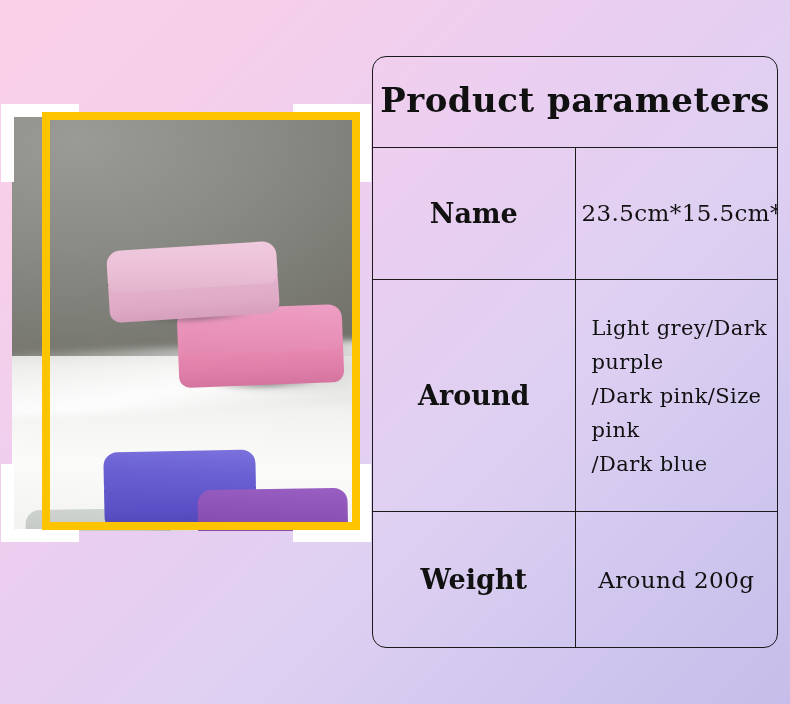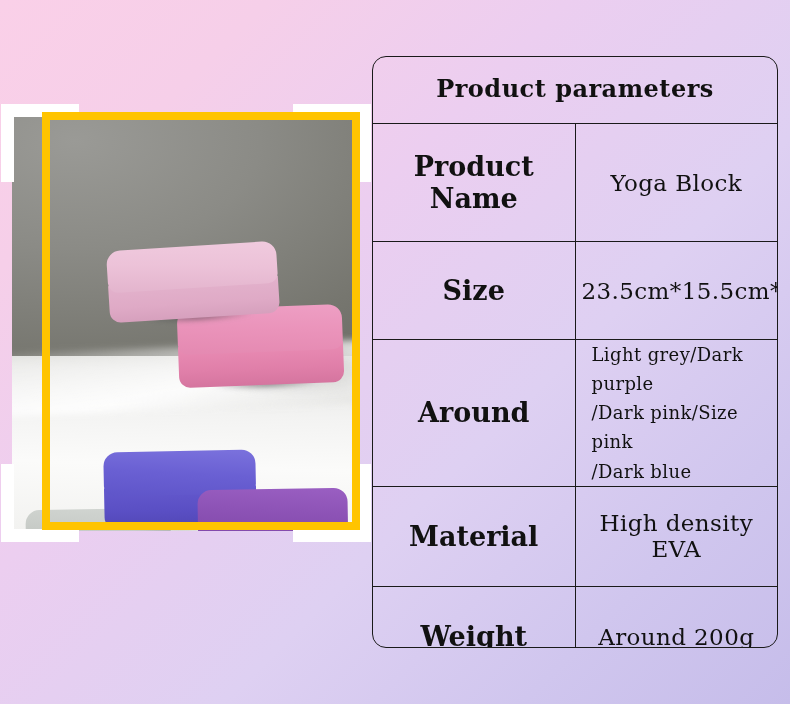--- a/index.html
+++ b/index.html
@@ -250,21 +250,21 @@
   
   #param-table tr:first-child td { border-top: none; }
   #param-table tr:last-child  td { border-bottom: none; }
   #param-table td:first-child { border-left: none; }
   #param-table td:last-child  { border-right: none; }
 
   .title-cell {
     text-align: center;
     font-family: "DejaVu Serif", "Liberation Serif", serif;
     font-weight: bold;
-    font-size: 24px;
+    font-size: 34px;
     letter-spacing: .5px;
     height: 62px;
     padding-bottom: 4px !important;
   }
   .label-cell {
     width: 133px;
     text-align: center;
     font-family: "DejaVu Serif", "Liberation Serif", serif;
     font-weight: bold;
     font-size: 27px;
@@ -273,21 +273,21 @@
   .value-cell {
     text-align: center;
     font-family: "DejaVu Serif", "Liberation Serif", serif;
     font-size: 23px;
     letter-spacing: .4px;
   }
   .value-cell.multiline {
     text-align: left;
     padding-left: 16px !important;
     line-height: 1.62;
-    font-size: 18px;
+    font-size: 21px;
   }
   .row-name   { height: 118px; }
   .row-size   { height: 98px;  }
   .row-color  { height: 114px; }
   .row-mat    { height: 100px; }
   .row-weight { height: 100px; }
 </style>
 </head>
 <body>
 
@@ -337,43 +337,35 @@
 
   <div id="yellow-frame"></div>
 
   <div id="param-table">
     <table>
       <tbody>
         <tr>
           <td class="title-cell" colspan="2">Product parameters</td>
         </tr>
 
-        <tr class="row-name">
-          <td class="label-cell">Product Name</td>
-          <td class="value-cell">Yoga Block</td>
-        </tr>
 
         <tr class="row-size">
-          <td class="label-cell">Size</td>
+          <td class="label-cell">Name</td>
           <td class="value-cell">23.5cm*15.5cm*7.5cm</td>
         </tr>
 
         <tr class="row-color">
           <td class="label-cell">Around</td>
           <td class="value-cell multiline">
             <div>Light grey/Dark purple</div>
             <div>/Dark pink/Size pink</div>
             <div>/Dark blue</div>
           </td>
         </tr>
 
-        <tr class="row-mat">
-          <td class="label-cell">Material</td>
-          <td class="value-cell">High density EVA</td>
-        </tr>
 
         <tr class="row-weight">
           <td class="label-cell">Weight</td>
           <td class="value-cell">Around 200g</td>
         </tr>
       </tbody>
     </table>
   </div>
 
 </div>

